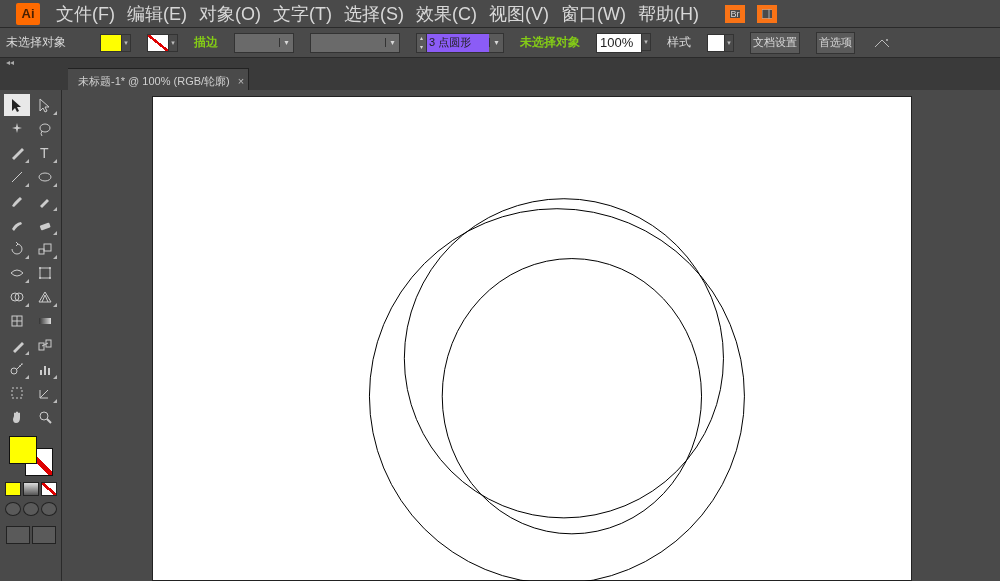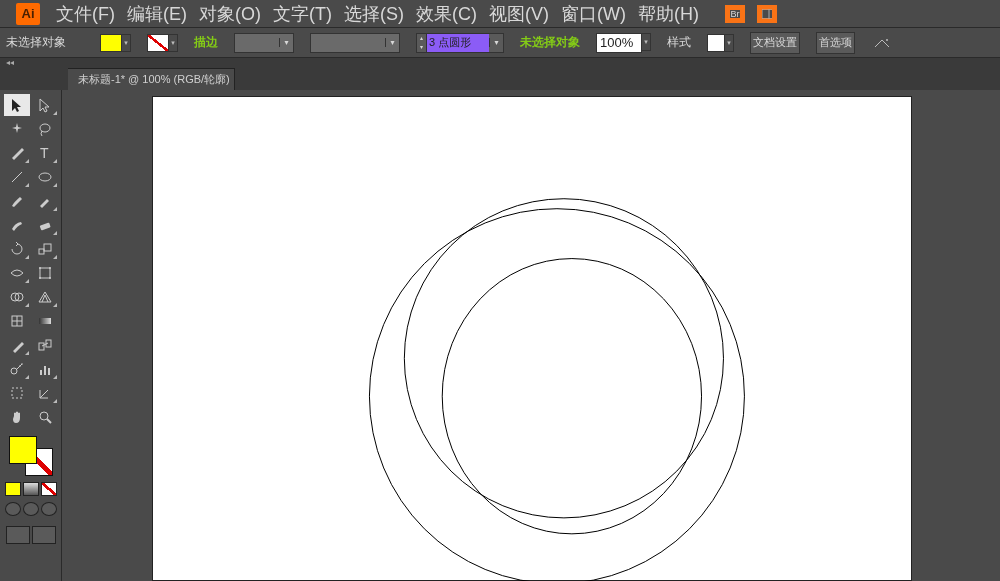--- a/index.html
+++ b/index.html
@@ -33,21 +33,21 @@
   .stroke-field input { width:62px; background:#8b5cf6; color:#222; border:0; font-size:11px; padding:0 2px; height:18px; outline:none; }
   .opacity-field { width:46px; height:20px; background:#fff; color:#222; border:1px solid #333; font-size:13px; padding:0 3px; display:flex; align-items:center; }
   .style-chip { width:18px; height:18px; background:#fff; border:1px solid #333; }
   .btn { height:22px; padding:0 2px; background:#5a5a5a; border:1px solid #333; font-size:11px; display:flex; align-items:center; cursor:pointer; }
   
   
   .collapse-handle { height: 10px; background:#3a3a3a; font-size:8px; padding-left:6px; color:#aaa; }
   
   
   .tabbar { height: 22px; background: #3a3a3a; display:flex; align-items:flex-end; padding-left: 68px; }
-  .doc-tab { height: 22px; background:#4a4a4a; padding: 3px 4px 0 10px; font-size: 11px; color:#d0d0d0; border-top:1px solid #222; border-right:1px solid #222; display:flex; align-items:center; gap:8px;flex-direction:column; }
+  .doc-tab { height: 22px; background:#4a4a4a; padding: 3px 4px 0 10px; font-size: 11px; color:#d0d0d0; border-top:1px solid #222; border-right:1px solid #222; display:flex; align-items:center; gap:8px; }
   .doc-tab .close { font-size:11px; color:#bbb; cursor:pointer; }
   
   
   .main { display:flex; height: calc(581px - 28px - 30px - 10px - 22px); }
   
   
   .toolbox { width: 62px; background:#4a4a4a; border-right:1px solid #2a2a2a; padding: 4px 2px; display:flex; flex-direction:column; align-items:center; }
   .tool-grid { display:grid; grid-template-columns: 26px 26px; gap: 2px; }
   .tool { width:26px; height:22px; display:flex; align-items:center; justify-content:center; background:#4a4a4a; cursor:pointer; position:relative; }
   .tool.active { background:#e8e8e8; }

